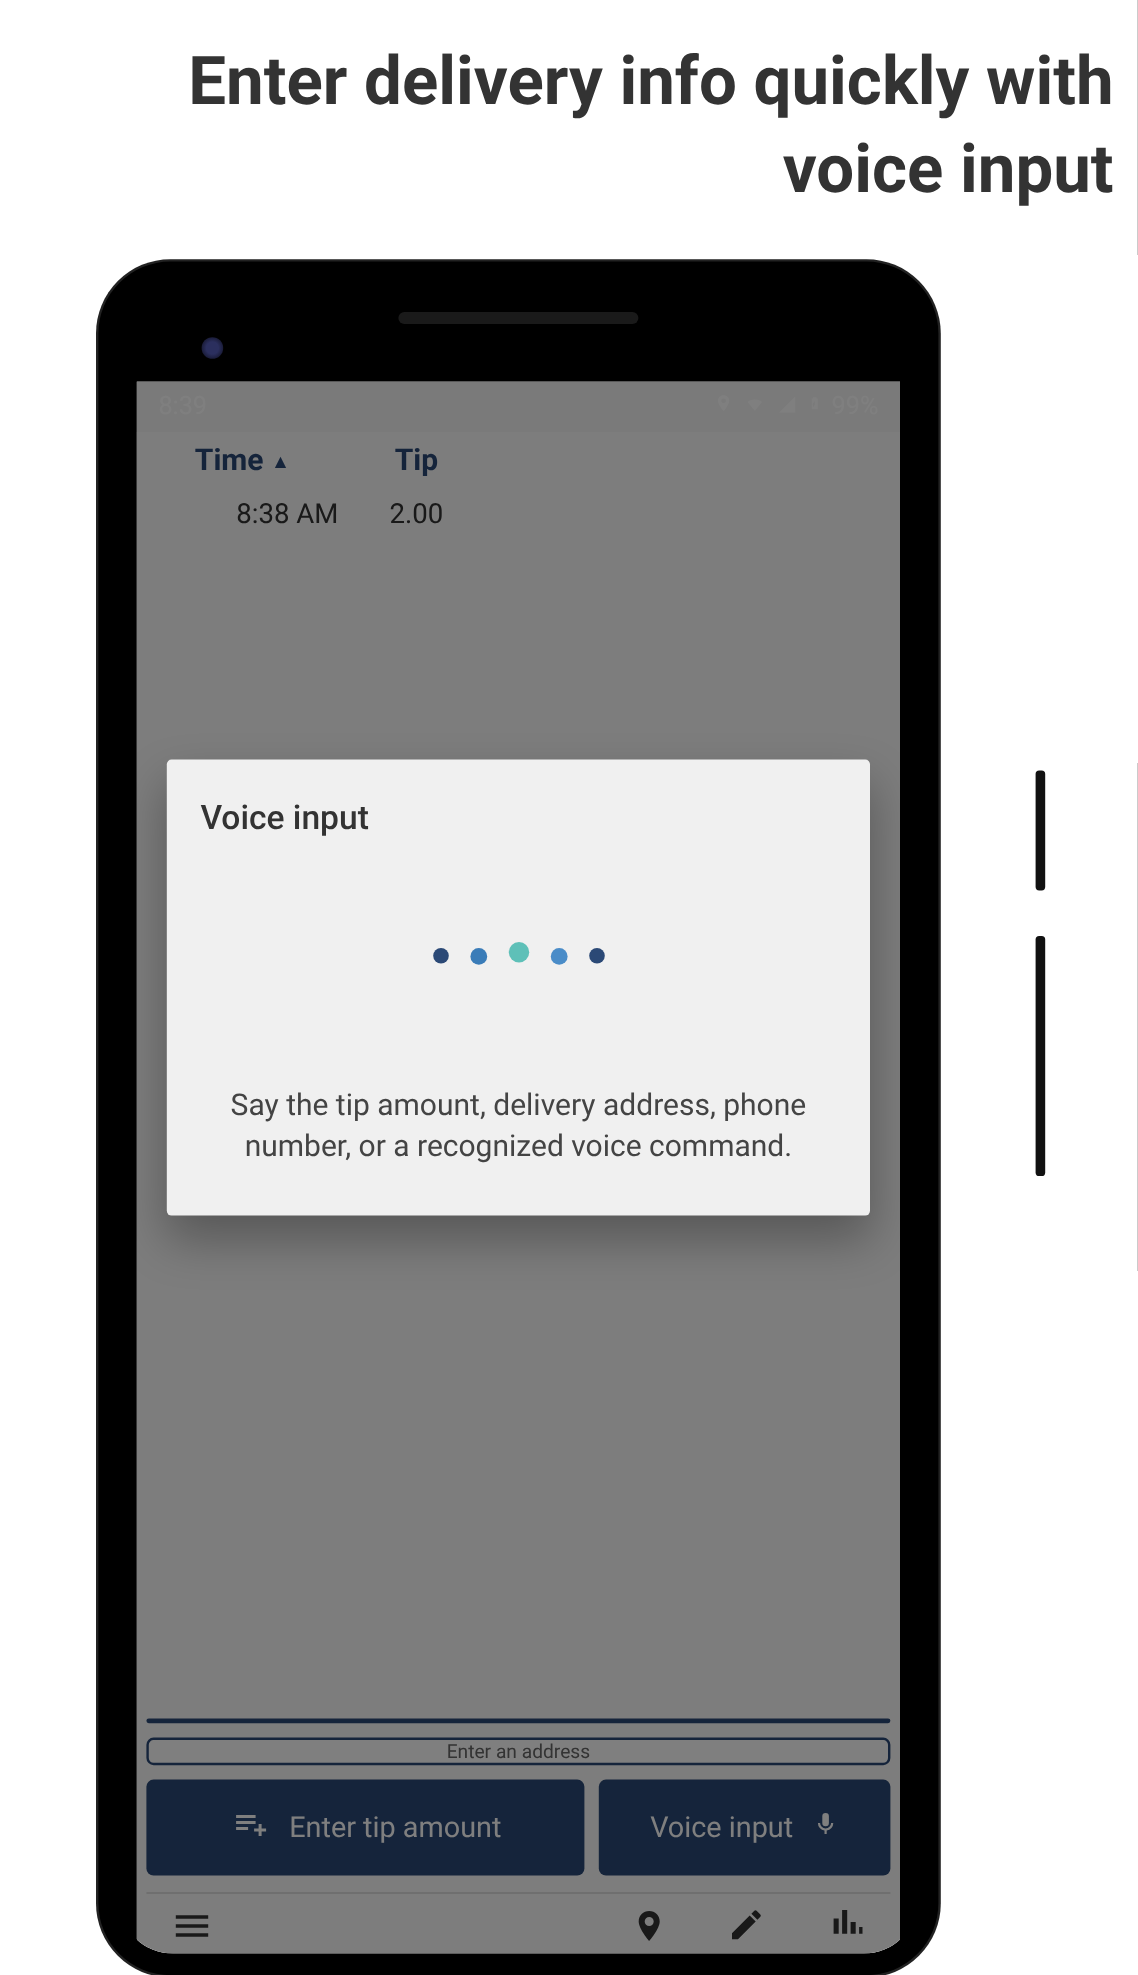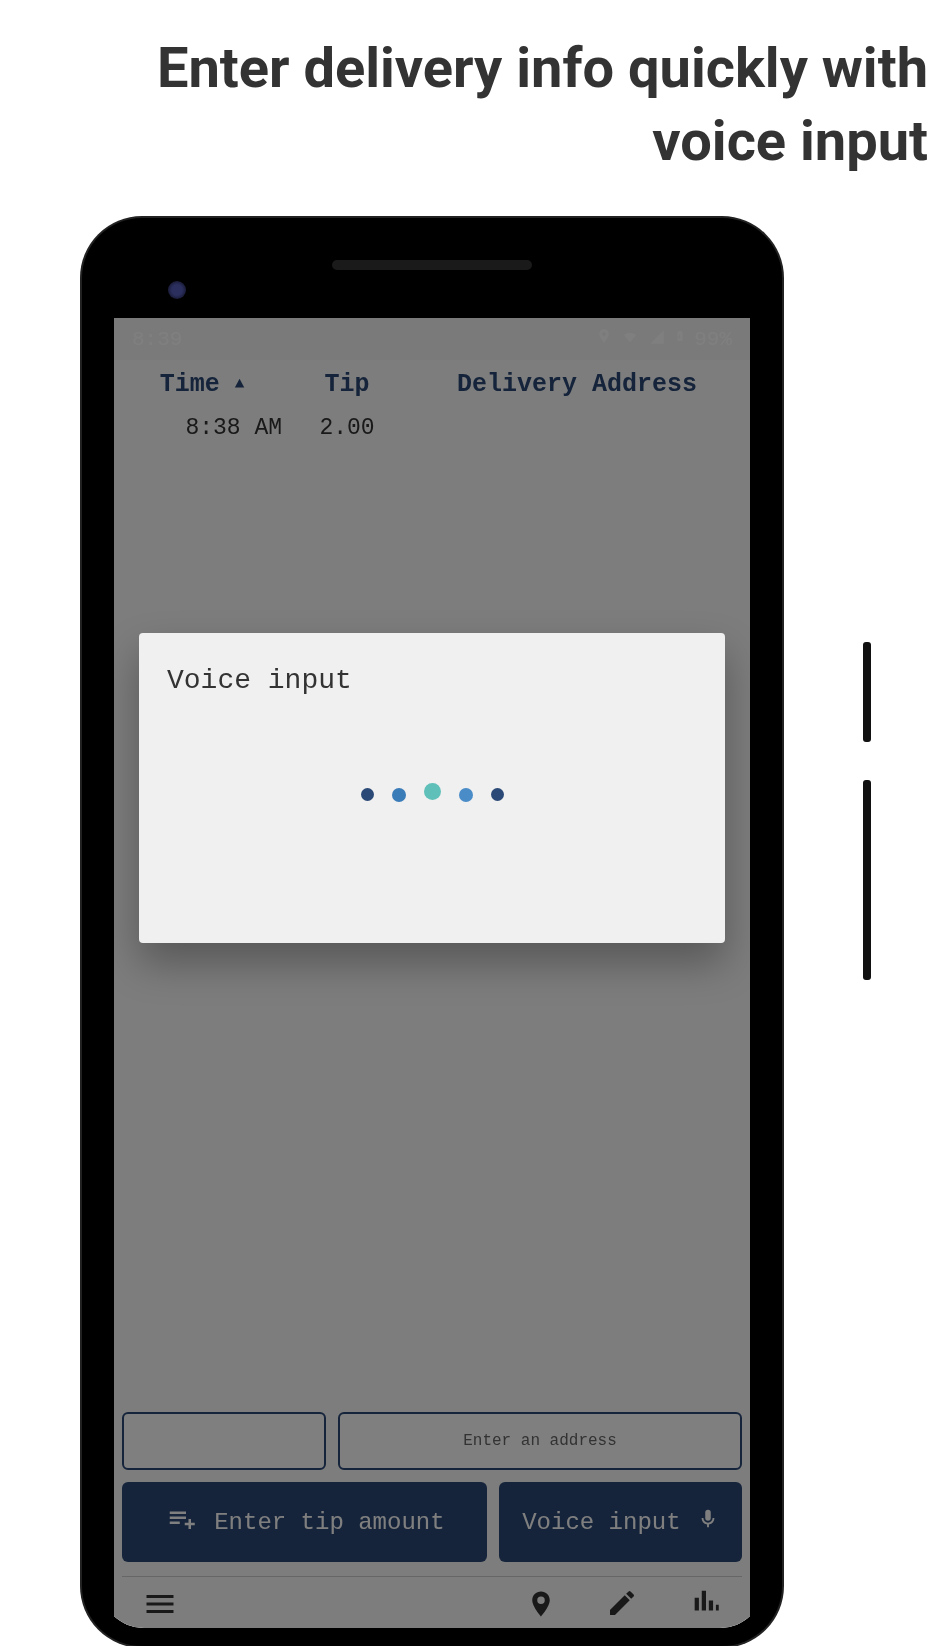--- a/index.html
+++ b/index.html
@@ -22,21 +22,20 @@
   .phone-frame {
     position: absolute;
     left: 82px;
     top: 218px;
     width: 700px;
     height: 1428px;
     background: #000;
     border-radius: 60px;
     padding: 18px;
     box-shadow: 0 0 0 2px #222;
-    font-family: Liberation Mono, monospace;
   }
   .phone-outer {
     width: 100%;
     height: 100%;
     border-radius: 44px;
     background: #000;
     position: relative;
     overflow: hidden;
   }
   .speaker {
@@ -122,20 +121,21 @@
     position: absolute;
     bottom: 0;
     left: 0;
     right: 0;
     padding: 0 8px;
   }
   .input-row {
     display: flex;
     gap: 12px;
     margin-bottom: 12px;
+    flex-direction: column;
   }
   .outline-input {
     border: 2px solid #2b4976;
     border-radius: 6px;
     height: 58px;
     background: #fff;
   }
   .primary-row {
     display: flex;
     gap: 12px;
@@ -263,21 +263,20 @@
         </div>
       </div>
 
       <div class="app-content">
         <div class="table-header">
           <div class="th-time">
             <span>Time</span>
             <span class="sort-arrow">▲</span>
           </div>
           <div class="th-tip">Tip</div>
-          <div class="th-addr">Delivery Address</div>
         </div>
         <div class="table-row">
           <div class="td-time">8:38 AM</div>
           <div class="td-tip">2.00</div>
         </div>
 
         <div class="bottom-panel">
           <div class="input-row">
             <div class="outline-input" style="flex:1"></div>
             <div class="outline-input" style="flex:2;display:flex;align-items:center;justify-content:center;color:#666">
@@ -334,18 +333,19 @@
       <div class="dialog">
         <div class="dialog-title">Voice input</div>
         <div class="dots">
           <div class="dot d1"></div>
           <div class="dot d2"></div>
           <div class="dot d3"></div>
           <div class="dot d4"></div>
           <div class="dot d5"></div>
         </div>
         <div class="dialog-body">
+          <p>Say the tip amount, delivery address, phone number, or a recognized voice command.</p>
         </div>
       </div>
 
     </div>
   </div>
 </div>
 
 </body></html>

